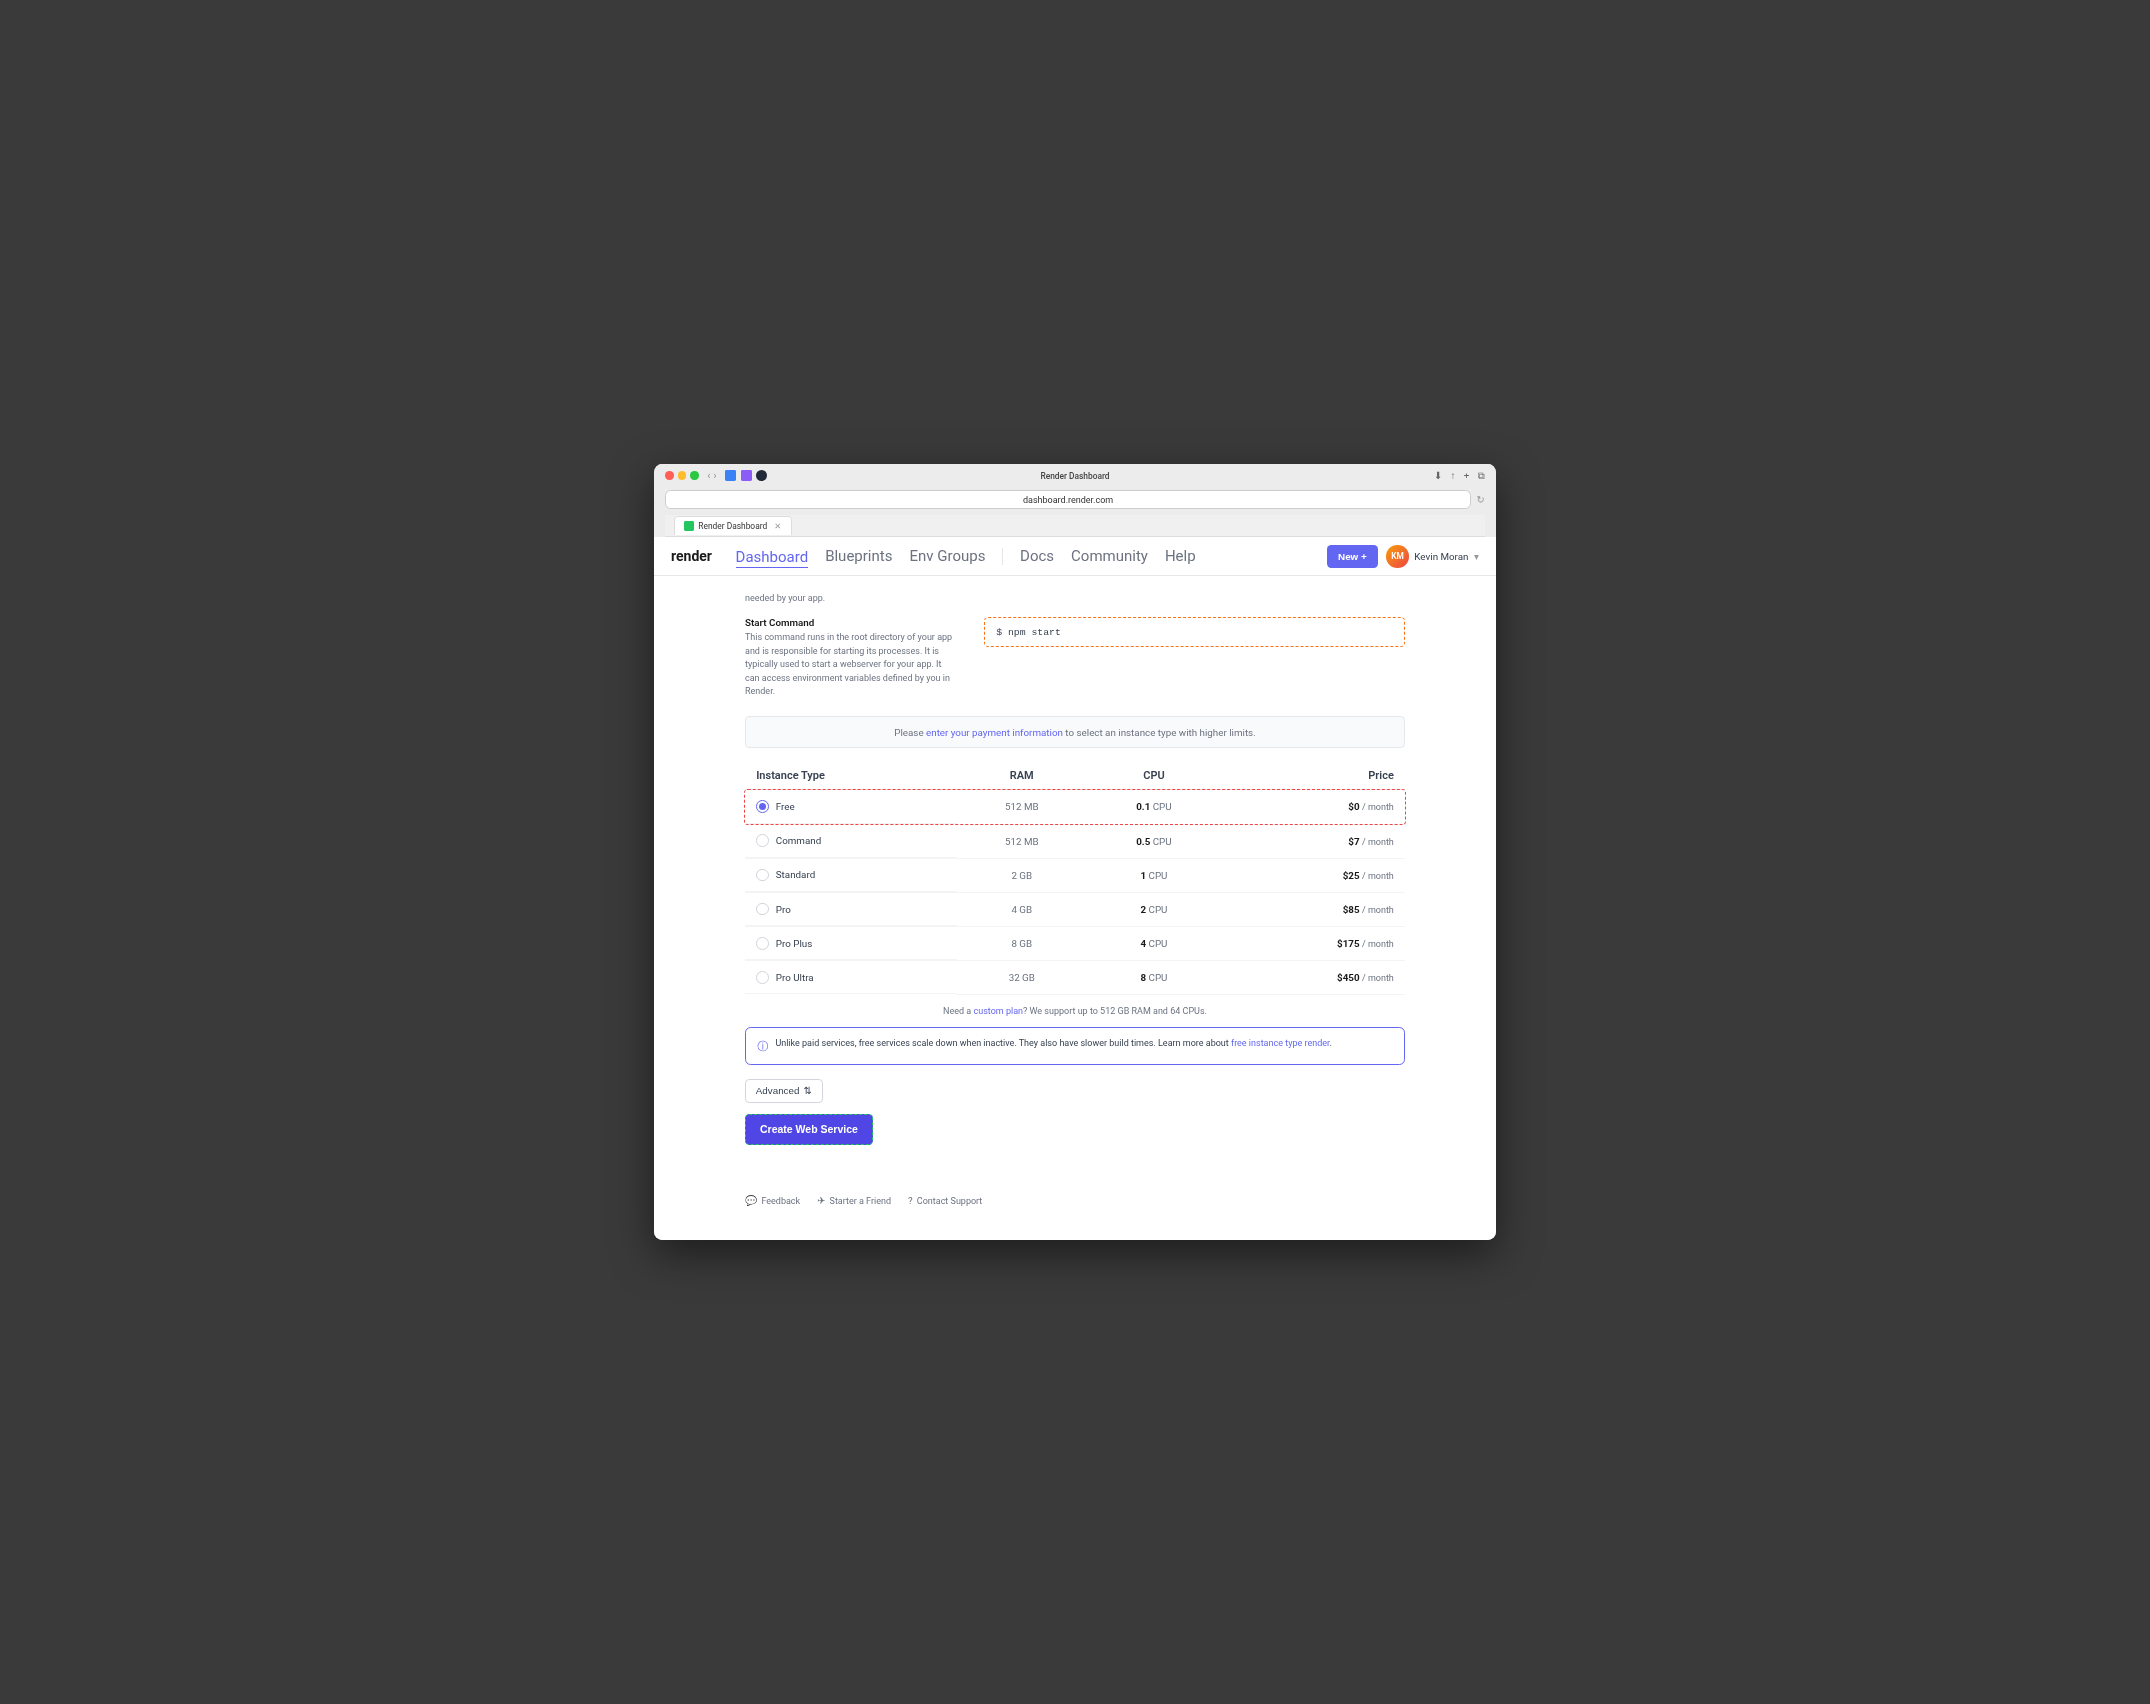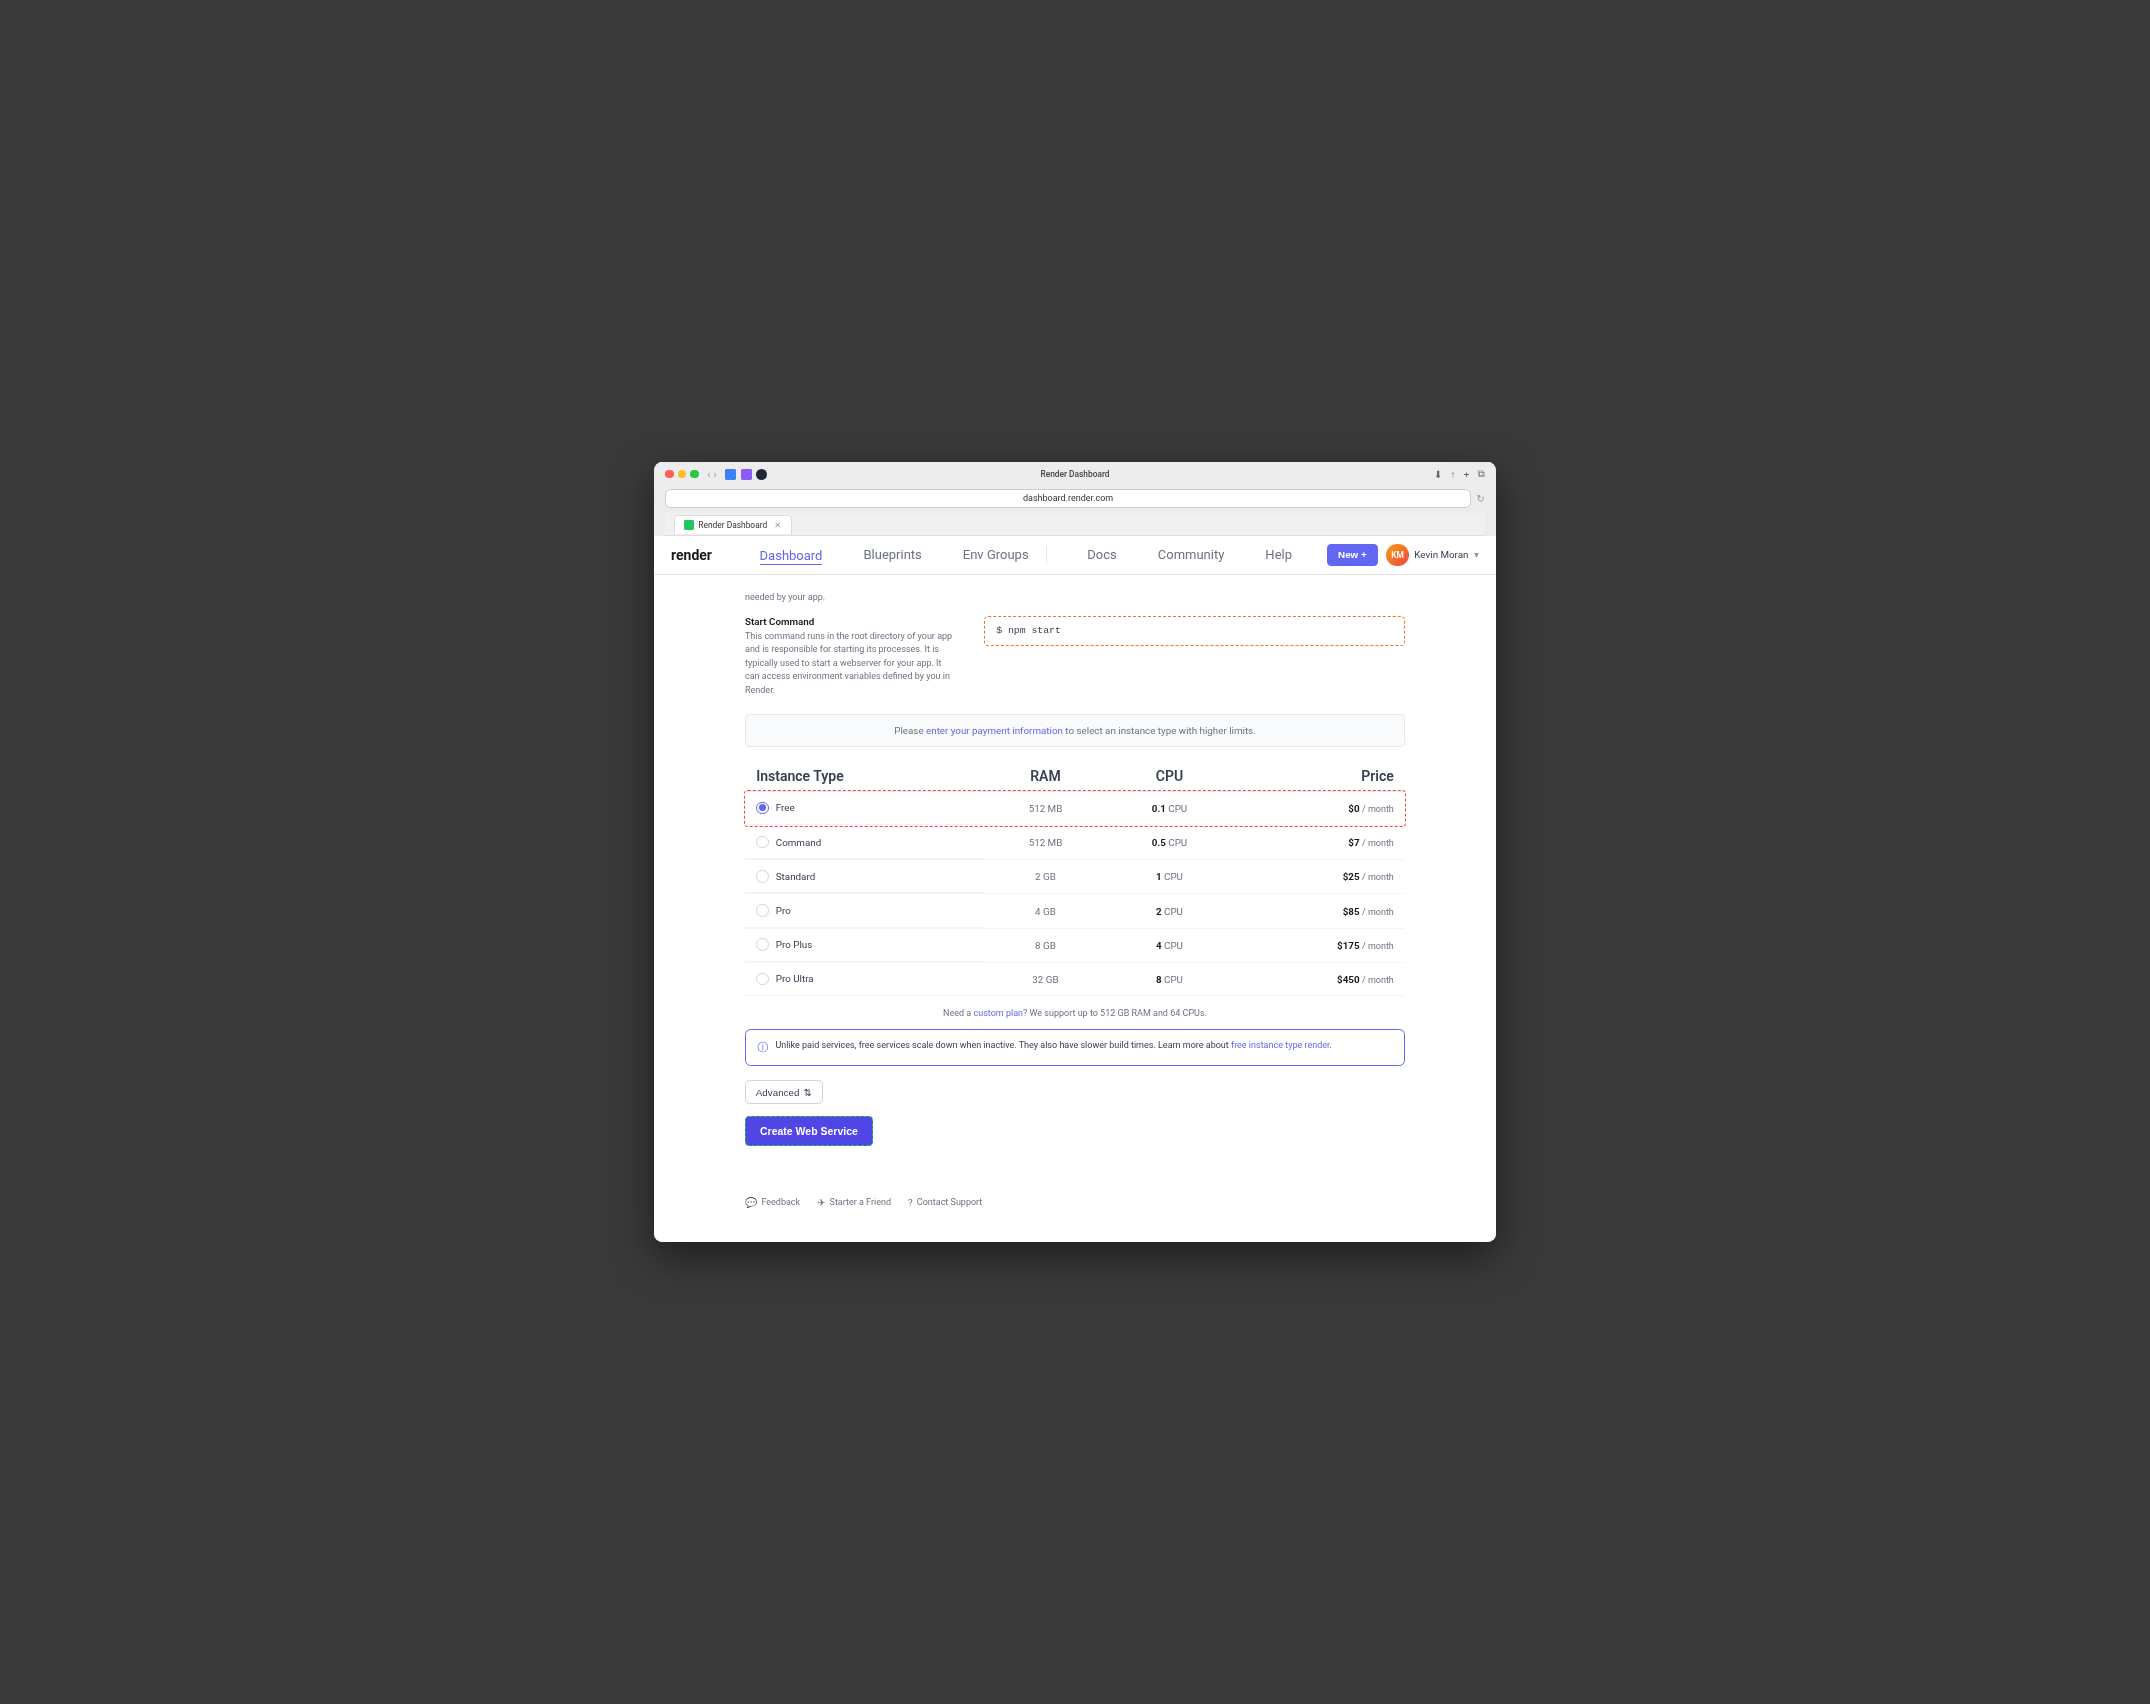--- a/index.html
+++ b/index.html
@@ -139,25 +139,24 @@
       margin-right: 5.6px;
     }
 
     .nav-links {
       display: flex;
       gap: 17px;
       align-items: center;
     }
 
     .nav-link {
-      font-size: 13px;
+      font-size: 15px;
       color: #6b7280;
       text-decoration: none;
       padding: 2.8px 0;
-      margin-left: 24px;
     }
 
     .nav-link.active {
       color: #6366f1;
       border-bottom: 1.4px solid #6366f1;
       padding-bottom: 1.4px;
     }
 
     .nav-divider {
       width: 0.7px;
@@ -269,21 +268,21 @@
       width: 100%;
       border-collapse: collapse;
       margin-bottom: 11.2px;
     }
 
     .instance-table thead tr {
       border-bottom: 0.7px solid #e5e7eb;
     }
 
     .instance-table th {
-      font-size: 14px;
+      font-size: 11px;
       font-weight: 600;
       color: #374151;
       padding: 7px 11.2px;
       text-align: left;
     }
 
     .instance-table th:not(:first-child) {
       text-align: center;
     }
 

